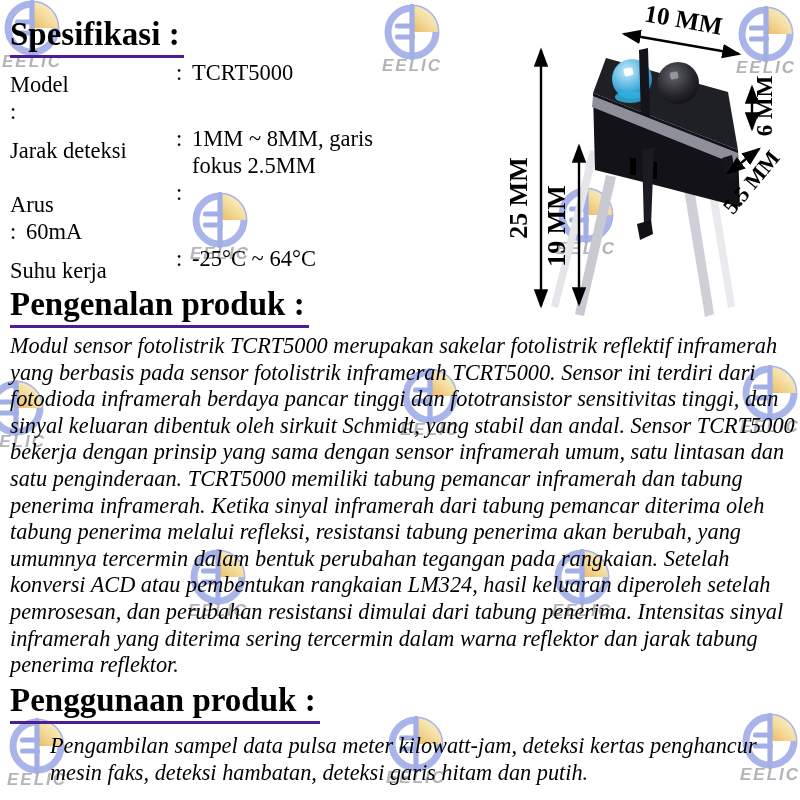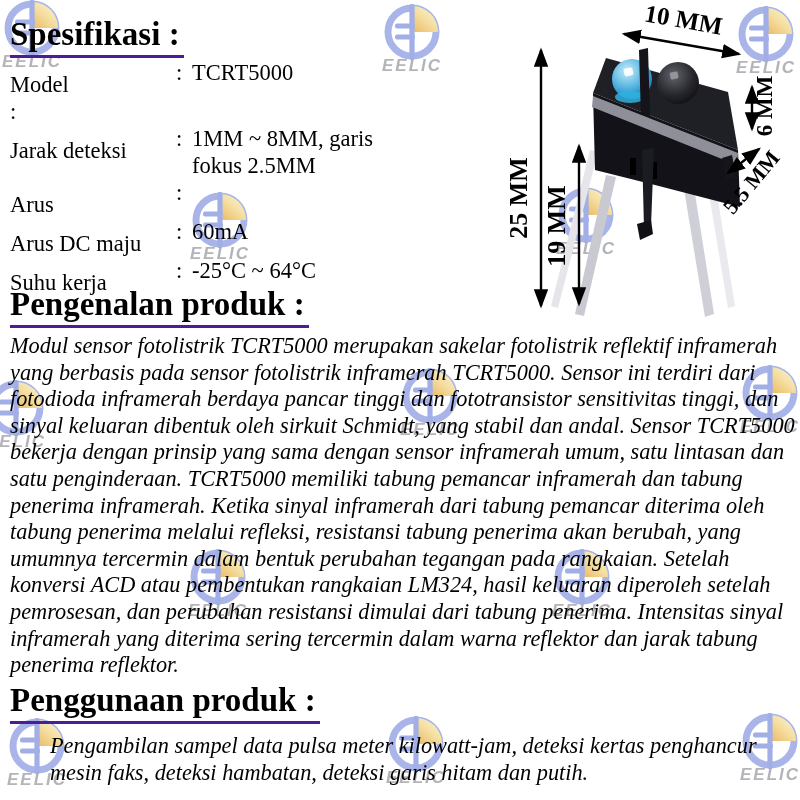--- a/index.html
+++ b/index.html
@@ -158,21 +158,20 @@
     <span class="spec-label">Jarak deteksi</span>
     <span class="spec-colon">:</span>
     <span class="spec-value">1MM ~ 8MM, garis
 fokus 2.5MM</span>
   </div>
   <div class="spec-row">
     <span class="spec-label">Arus</span>
     <span class="spec-colon">:</span>
   </div>
   <div class="spec-row">
-    <span class="spec-label">Arus DC maju</span>
     <span class="spec-colon">:</span>
     <span class="spec-value">60mA</span>
   </div>
   <div class="spec-row">
     <span class="spec-label">Suhu kerja</span>
     <span class="spec-colon">:</span>
     <span class="spec-value">-25°C ~ 64°C</span>
   </div>
 </div>
 

